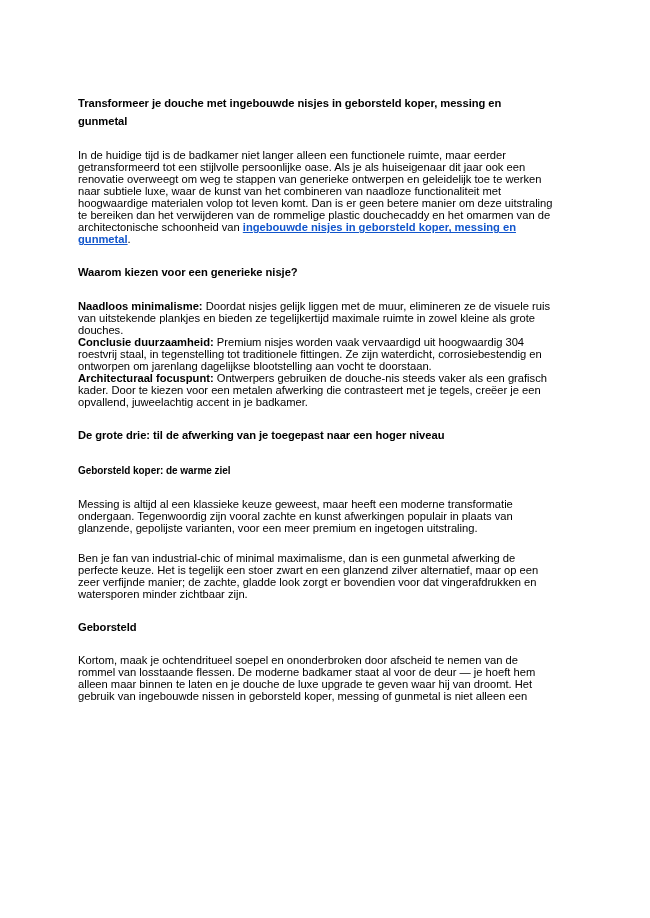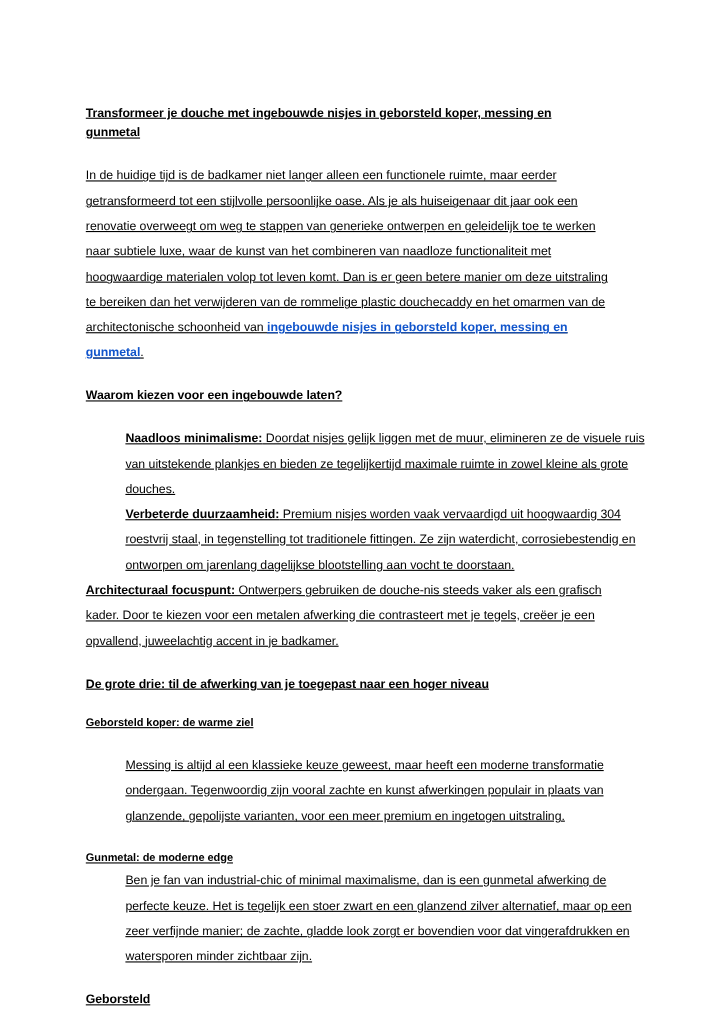--- a/index.html
+++ b/index.html
@@ -14,42 +14,40 @@
     color: #000000;
     overflow: hidden;
   }
   .page {
     position: relative;
     width: 650px;
     height: 918px;
     background: #ffffff;
     box-sizing: border-box;
     padding: 94px 54px 0 78px;
-    text-decoration: underline;
   }
   .doc-title {
     font-size: 11.2px;
     font-weight: bold;
     line-height: 18.2px;
     margin: 0 0 19px 0;
     letter-spacing: -0.05px;
     max-width: 468px;
   }
   p.body-par {
     font-size: 11.2px;
     font-weight: normal;
-    line-height: 23px;
+    line-height: 12px;
     margin: 0 0 18px 0;
     max-width: 478px;
     text-align: left;
     letter-spacing: -0.02px;
   }
   p.body-par.tight {
     margin-bottom: 0;
-    margin-left: 36px;
   }
   h2.section-head {
     font-size: 11.2px;
     font-weight: bold;
     line-height: 18.2px;
     margin: 0 0 18px 0;
     max-width: 478px;
     letter-spacing: -0.05px;
   }
   h3.sub-head {
@@ -77,40 +75,39 @@
 </style>
 </head>
 <body>
 
 <div class="page">
 
   <h1 class="doc-title">Transformeer je douche met ingebouwde nisjes in geborsteld koper, messing en gunmetal</h1>
 
   <p class="body-par"><span>In de huidige tijd is de badkamer niet langer alleen een functionele ruimte, maar eerder getransformeerd tot een stijlvolle persoonlijke oase. Als je als huiseigenaar dit jaar ook een renovatie overweegt om weg te stappen van generieke ontwerpen en geleidelijk toe te werken naar subtiele luxe, waar de kunst van het combineren van naadloze functionaliteit met hoogwaardige materialen volop tot leven komt. Dan is er geen betere manier om deze uitstraling te bereiken dan het verwijderen van de rommelige plastic douchecaddy en het omarmen van de architectonische schoonheid van </span><a class="inline-link" href="#">ingebouwde nisjes in geborsteld koper, messing en gunmetal</a><span>.</span></p>
 
-  <h2 class="section-head">Waarom kiezen voor een ingebouwde laten?</h2>
+  <h2 class="section-head">Waarom kiezen voor een generieke nisje?</h2>
 
   <p class="body-par tight"><span class="run-in">Naadloos minimalisme:</span><span> Doordat nisjes gelijk liggen met de muur, elimineren ze de visuele ruis van uitstekende plankjes en bieden ze tegelijkertijd maximale ruimte in zowel kleine als grote douches.</span></p>
 
-  <p class="body-par tight"><span class="run-in">Verbeterde duurzaamheid:</span><span> Premium nisjes worden vaak vervaardigd uit hoogwaardig 304 roestvrij staal, in tegenstelling tot traditionele fittingen. Ze zijn waterdicht, corrosiebestendig en ontworpen om jarenlang dagelijkse blootstelling aan vocht te doorstaan.</span></p>
+  <p class="body-par tight"><span class="run-in">Conclusie duurzaamheid:</span><span> Premium nisjes worden vaak vervaardigd uit hoogwaardig 304 roestvrij staal, in tegenstelling tot traditionele fittingen. Ze zijn waterdicht, corrosiebestendig en ontworpen om jarenlang dagelijkse blootstelling aan vocht te doorstaan.</span></p>
 
   <p class="body-par"><span class="run-in">Architecturaal focuspunt:</span><span> Ontwerpers gebruiken de douche-nis steeds vaker als een grafisch kader. Door te kiezen voor een metalen afwerking die contrasteert met je tegels, creëer je een opvallend, juweelachtig accent in je badkamer.</span></p>
 
   <h2 class="section-head">De grote drie: til de afwerking van je toegepast naar een hoger niveau</h2>
 
   <div class="block-group">
     <h3 class="sub-head">Geborsteld koper: de warme ziel</h3>
   </div>
 
   <div class="block-group">
     <p class="body-par tight">Messing is altijd al een klassieke keuze geweest, maar heeft een moderne transformatie ondergaan. Tegenwoordig zijn vooral zachte en kunst afwerkingen populair in plaats van glanzende, gepolijste varianten, voor een meer premium en ingetogen uitstraling.</p>
   </div>
 
   <div class="block-group">
-    <h3 class="sub-head">Gunmetal: de moderne edge</h3>
     <p class="body-par tight">Ben je fan van industrial-chic of minimal maximalisme, dan is een gunmetal afwerking de perfecte keuze. Het is tegelijk een stoer zwart en een glanzend zilver alternatief, maar op een zeer verfijnde manier; de zachte, gladde look zorgt er bovendien voor dat vingerafdrukken en watersporen minder zichtbaar zijn.</p>
   </div>
 
   <h2 class="section-head">Geborsteld</h2>
 
   <p class="body-par tight">Kortom, maak je ochtendritueel soepel en ononderbroken door afscheid te nemen van de rommel van losstaande flessen. De moderne badkamer staat al voor de deur — je hoeft hem alleen maar binnen te laten en je douche de luxe upgrade te geven waar hij van droomt. Het gebruik van ingebouwde nissen in geborsteld koper, messing of gunmetal is niet alleen een</p>
 
 </div>
 
 </body></html>

